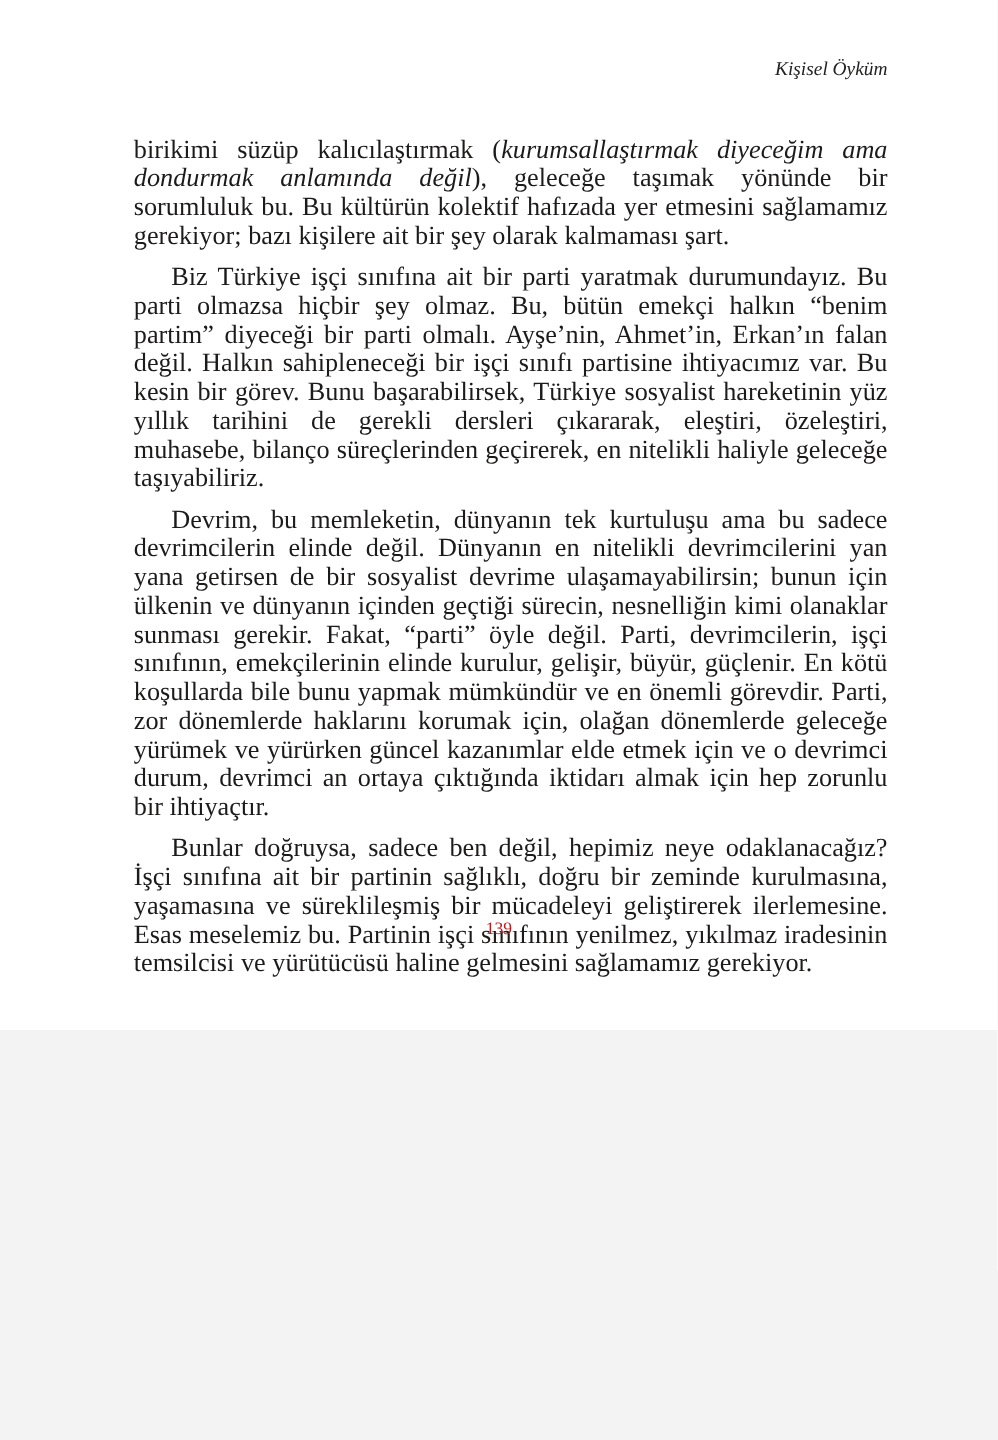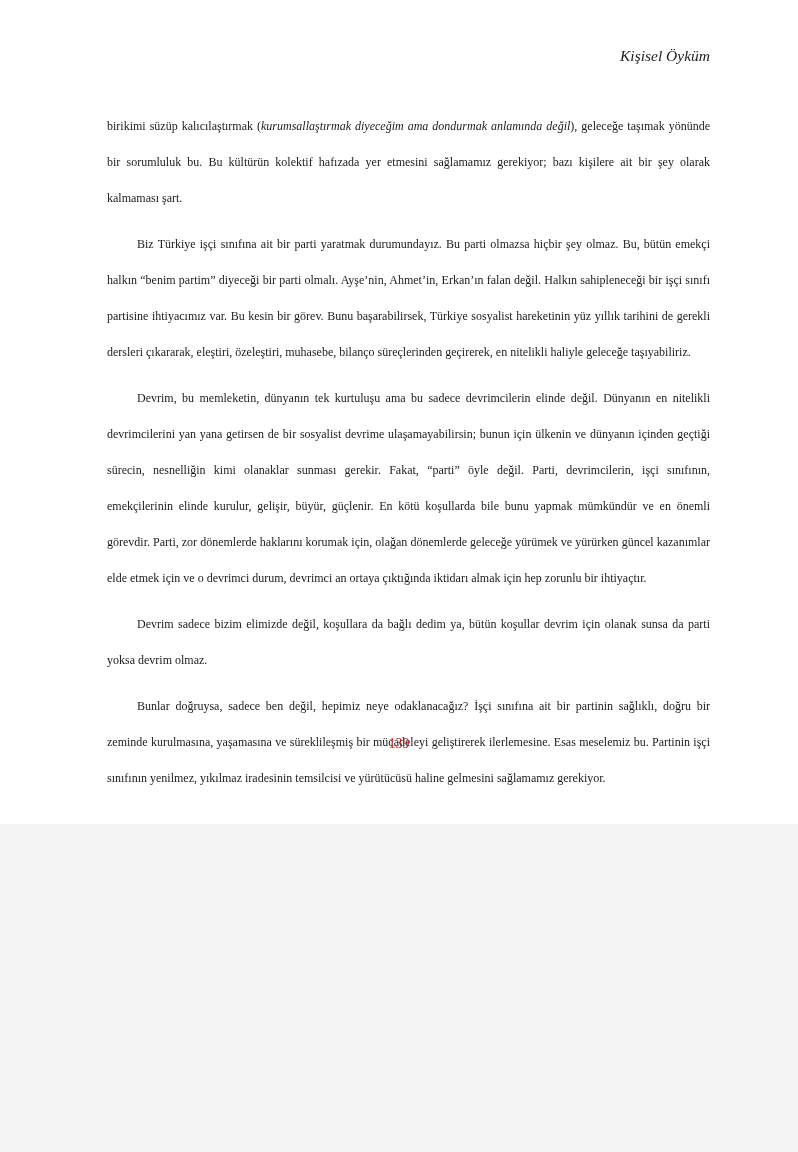--- a/index.html
+++ b/index.html
@@ -21,22 +21,22 @@
   }
   .running-header {
     text-align: right;
     font-style: italic;
     font-size: 15.5px;
     line-height: 20px;
     color: #242220;
     margin-bottom: 42px;
   }
   .body-text {
-    font-size: 12px;
-    line-height: 36px;
+    font-size: 21px;
+    line-height: 23px;
     text-align: justify;
     hyphens: auto;
     -webkit-hyphens: auto;
   }
   .body-text p {
     margin: 0 0 10px 0;
     text-indent: 30px;
   }
   .body-text p.no-indent {
     text-indent: 0;
@@ -65,21 +65,20 @@
 
   <div class="body-text">
 
     <p class="no-indent"><span>birikimi süzüp kalıcılaştırmak (</span><em>kurumsallaştırmak diyeceğim ama dondurmak anlamında değil</em><span>), geleceğe taşımak yönünde bir sorumluluk bu. Bu kültürün kolektif hafızada yer etmesini sağlamamız gerekiyor; bazı kişilere ait bir şey olarak kalmaması şart.</span></p>
 
 
     <p>Biz Türkiye işçi sınıfına ait bir parti yaratmak durumundayız. Bu parti olmazsa hiçbir şey olmaz. Bu, bütün emekçi halkın “benim partim” diyeceği bir parti olmalı. Ayşe’nin, Ahmet’in, Erkan’ın falan değil. Halkın sahipleneceği bir işçi sınıfı partisine ihtiyacımız var. Bu kesin bir görev. Bunu başarabilirsek, Türkiye sosyalist hareketinin yüz yıllık tarihini de gerekli dersleri çıkararak, eleştiri, özeleştiri, muhasebe, bilanço süreçlerinden geçirerek, en nitelikli haliyle geleceğe taşıyabiliriz.</p>
 
     <p>Devrim, bu memleketin, dünyanın tek kurtuluşu ama bu sadece devrimcilerin elinde değil. Dünyanın en nitelikli devrimcilerini yan yana getirsen de bir sosyalist devrime ulaşamayabilirsin; bunun için ülkenin ve dünyanın içinden geçtiği sürecin, nesnelliğin kimi olanaklar sunması gerekir. Fakat, “parti” öyle değil. Parti, devrimcilerin, işçi sınıfının, emekçilerinin elinde kurulur, gelişir, büyür, güçlenir. En kötü koşullarda bile bunu yapmak mümkündür ve en önemli görevdir. Parti, zor dönemlerde haklarını korumak için, olağan dönemlerde geleceğe yürümek ve yürürken güncel kazanımlar elde etmek için ve o devrimci durum, devrimci an ortaya çıktığında iktidarı almak için hep zorunlu bir ihtiyaçtır.</p>
 
-    <p>Devrim sadece bizim elimizde değil, koşullara da bağlı dedim ya, bütün koşullar devrim için olanak sunsa da parti yoksa devrim olmaz.</p>
 
     <p>Bunlar doğruysa, sadece ben değil, hepimiz neye odaklanacağız? İşçi sınıfına ait bir partinin sağlıklı, doğru bir zeminde kurulmasına, yaşamasına ve süreklileşmiş bir mücadeleyi geliştirerek ilerlemesine. Esas meselemiz bu. Partinin işçi sınıfının yenilmez, yıkılmaz iradesinin temsilcisi ve yürütücüsü haline gelmesini sağlamamız gerekiyor.</p>
 
   </div>
 
   <div class="page-footer">
     <span>139</span>
   </div>
 
 </div>

